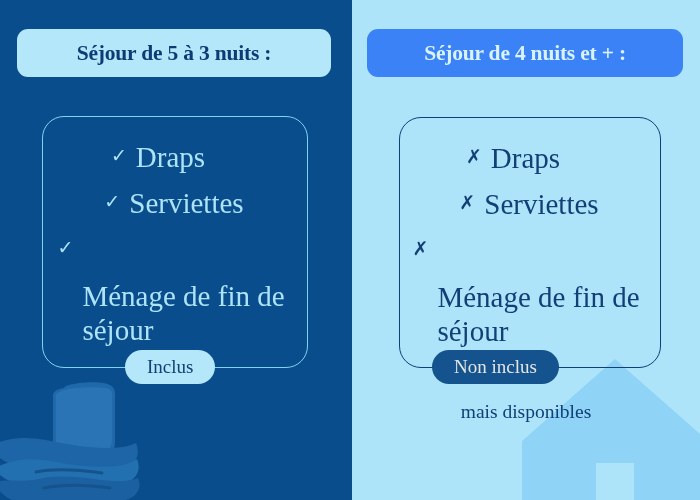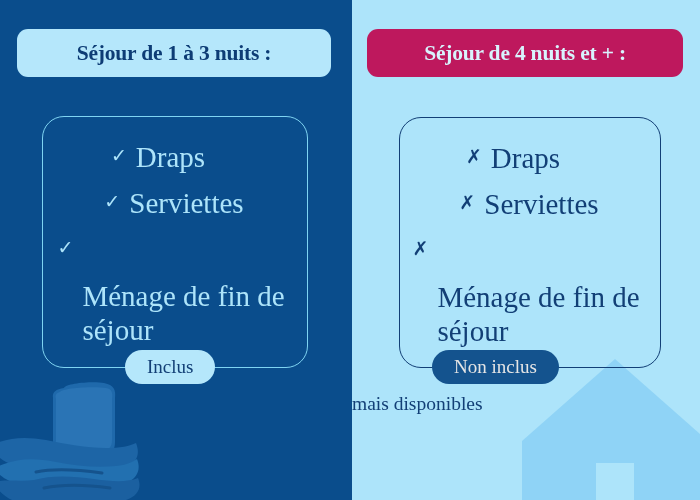--- a/index.html
+++ b/index.html
@@ -59,21 +59,21 @@
     left: 17px;
     width: 314px;
     height: 48px;
     background: #b5e7fb;
     color: #0d3c75;
   }
   .header-pill-right {
     left: 15px;
     width: 316px;
     height: 48px;
-    background: #be185d;
+    background: #3b82f6;
     color: #d8f3fd;
   }
 
   
   .list-box {
     position: absolute;
     border-radius: 22px;
     border: 1.6px solid;
   }
   .list-box-left {
@@ -151,21 +151,22 @@
     top: 350px;
     background: #14538e;
     color: #e5e5e5;
   }
 
   
   .caption {
     position: absolute;
     left: 0;
     right: 0;
-    top: 392px;
+    top: 400px;
+    text-align: center;
     color: #123f76;
     font-size: 19.5px;
     line-height: 1.25;
   }
 </style>
 </head>
 <body>
 
 <div id="infographic">
 
@@ -174,21 +175,21 @@
     <svg class="deco deco-towels" viewBox="0 0 210 120">
       <path d="M70 8 C72 3 100 1 110 3 C120 5 122 10 121 18 L121 62 C121 70 118 74 110 75 C98 77 78 77 68 75 C61 74 58 70 59 62 L59 18 C58 12 62 9 70 8 Z" fill="#1f69ab"></path>
       <path d="M66 12 C68 8 100 6 112 8 C118 9 119 13 118 19 L118 60 C118 67 115 70 108 71 C96 73 80 73 70 71 C64 70 61 67 62 60 L62 19 C61 15 62 13 66 12 Z" fill="#2a74b5"></path>
       <path d="M0 64 C14 58 30 56 52 60 C72 64 92 68 112 68 C126 68 136 66 142 63 C146 73 144 82 132 88 C120 94 60 94 36 90 C18 87 6 80 0 72 Z" fill="#1d65a6"></path>
       <path d="M10 84 C26 78 42 78 62 82 C82 86 104 88 122 86 C132 85 139 82 143 79 C147 89 144 98 132 103 C118 109 52 110 28 105 C14 102 4 95 0 88 Z" fill="#2270b0"></path>
       <path d="M40 100 C58 95 78 96 100 99 C120 102 134 102 144 98 C148 108 144 116 132 120 L18 120 C8 115 2 108 0 102 C12 99 26 102 40 100 Z" fill="#1b60a0"></path>
       <path d="M42 92 C62 88 86 90 108 93" stroke="#15538d" stroke-width="3" fill="none" stroke-linecap="round"></path>
       <path d="M50 108 C70 104 94 105 116 108" stroke="#15538d" stroke-width="3" fill="none" stroke-linecap="round"></path>
     </svg>
 
-    <div class="header-pill header-pill-left">Séjour de 1 à 3 nuits :</div>
+    <div class="header-pill header-pill-left">Séjour de 5 à 3 nuits :</div>
 
     <div class="list-box list-box-left">
       <ul class="list list-left">
         <li class="list-item list-item-1">
           <span class="mark">✓</span>
           <span class="txt">Draps</span>
         </li>
         <li class="list-item list-item-2">
           <span class="mark">✓</span>
           <span class="txt">Serviettes</span>

